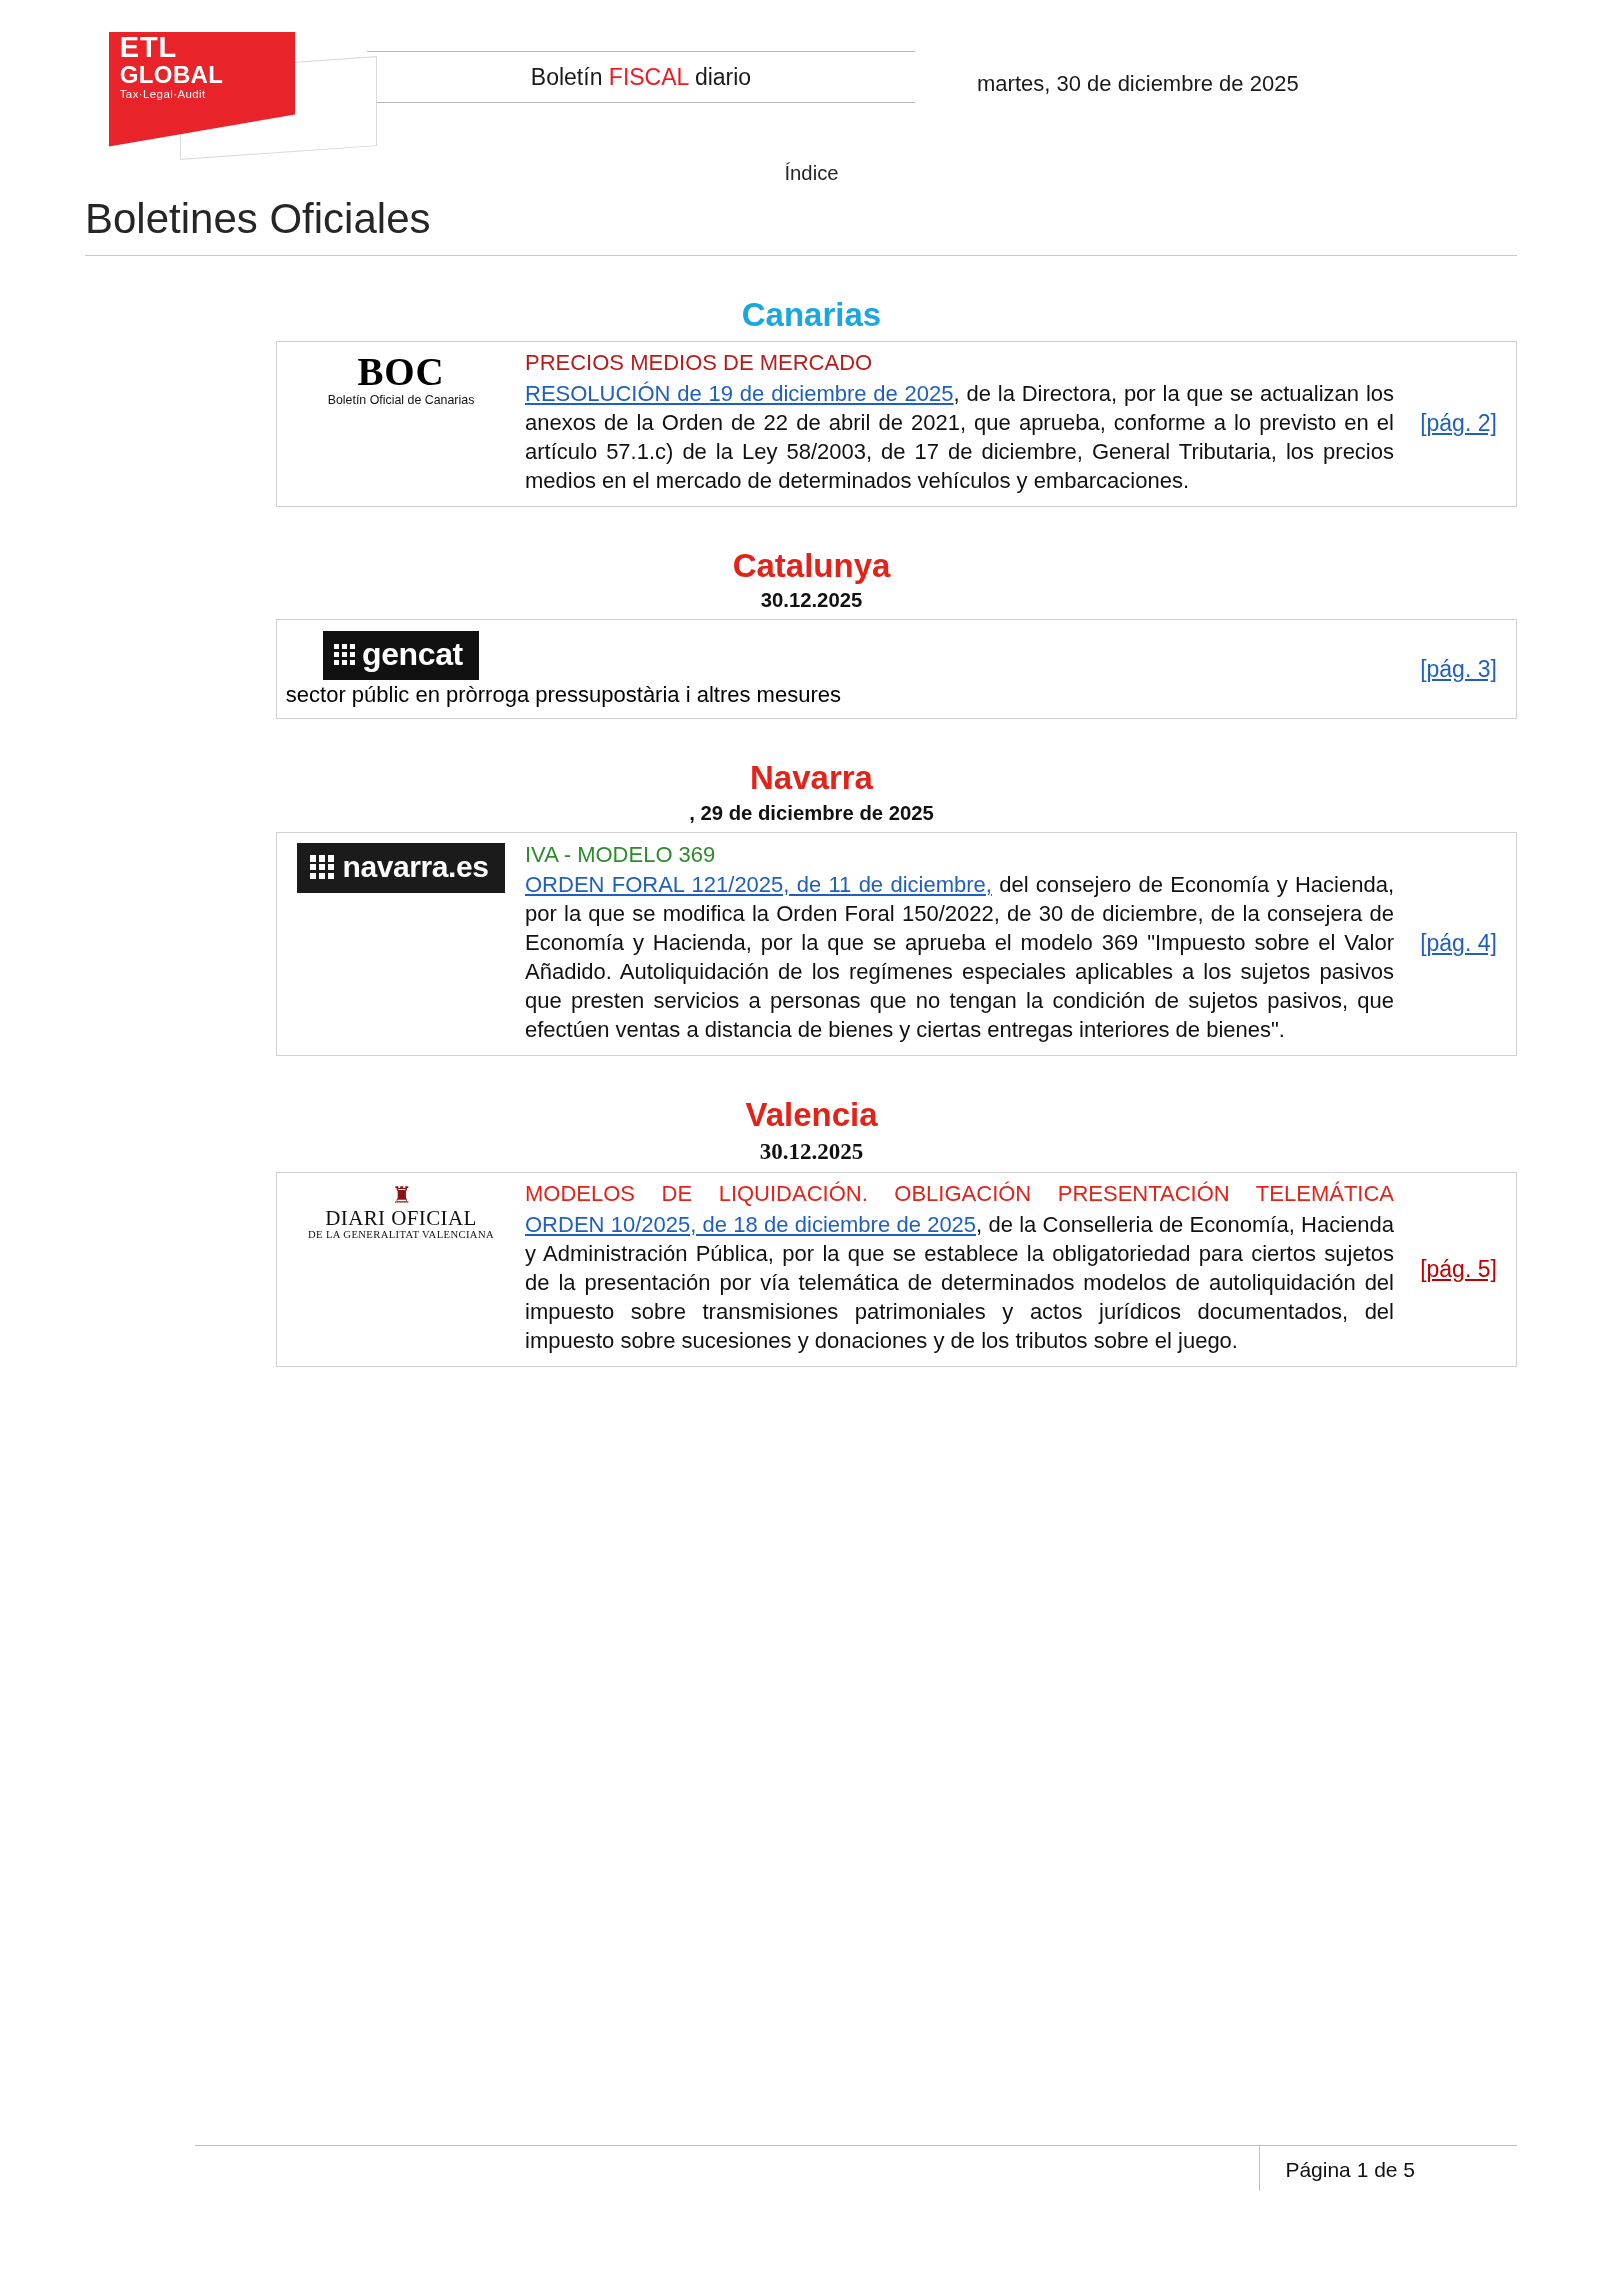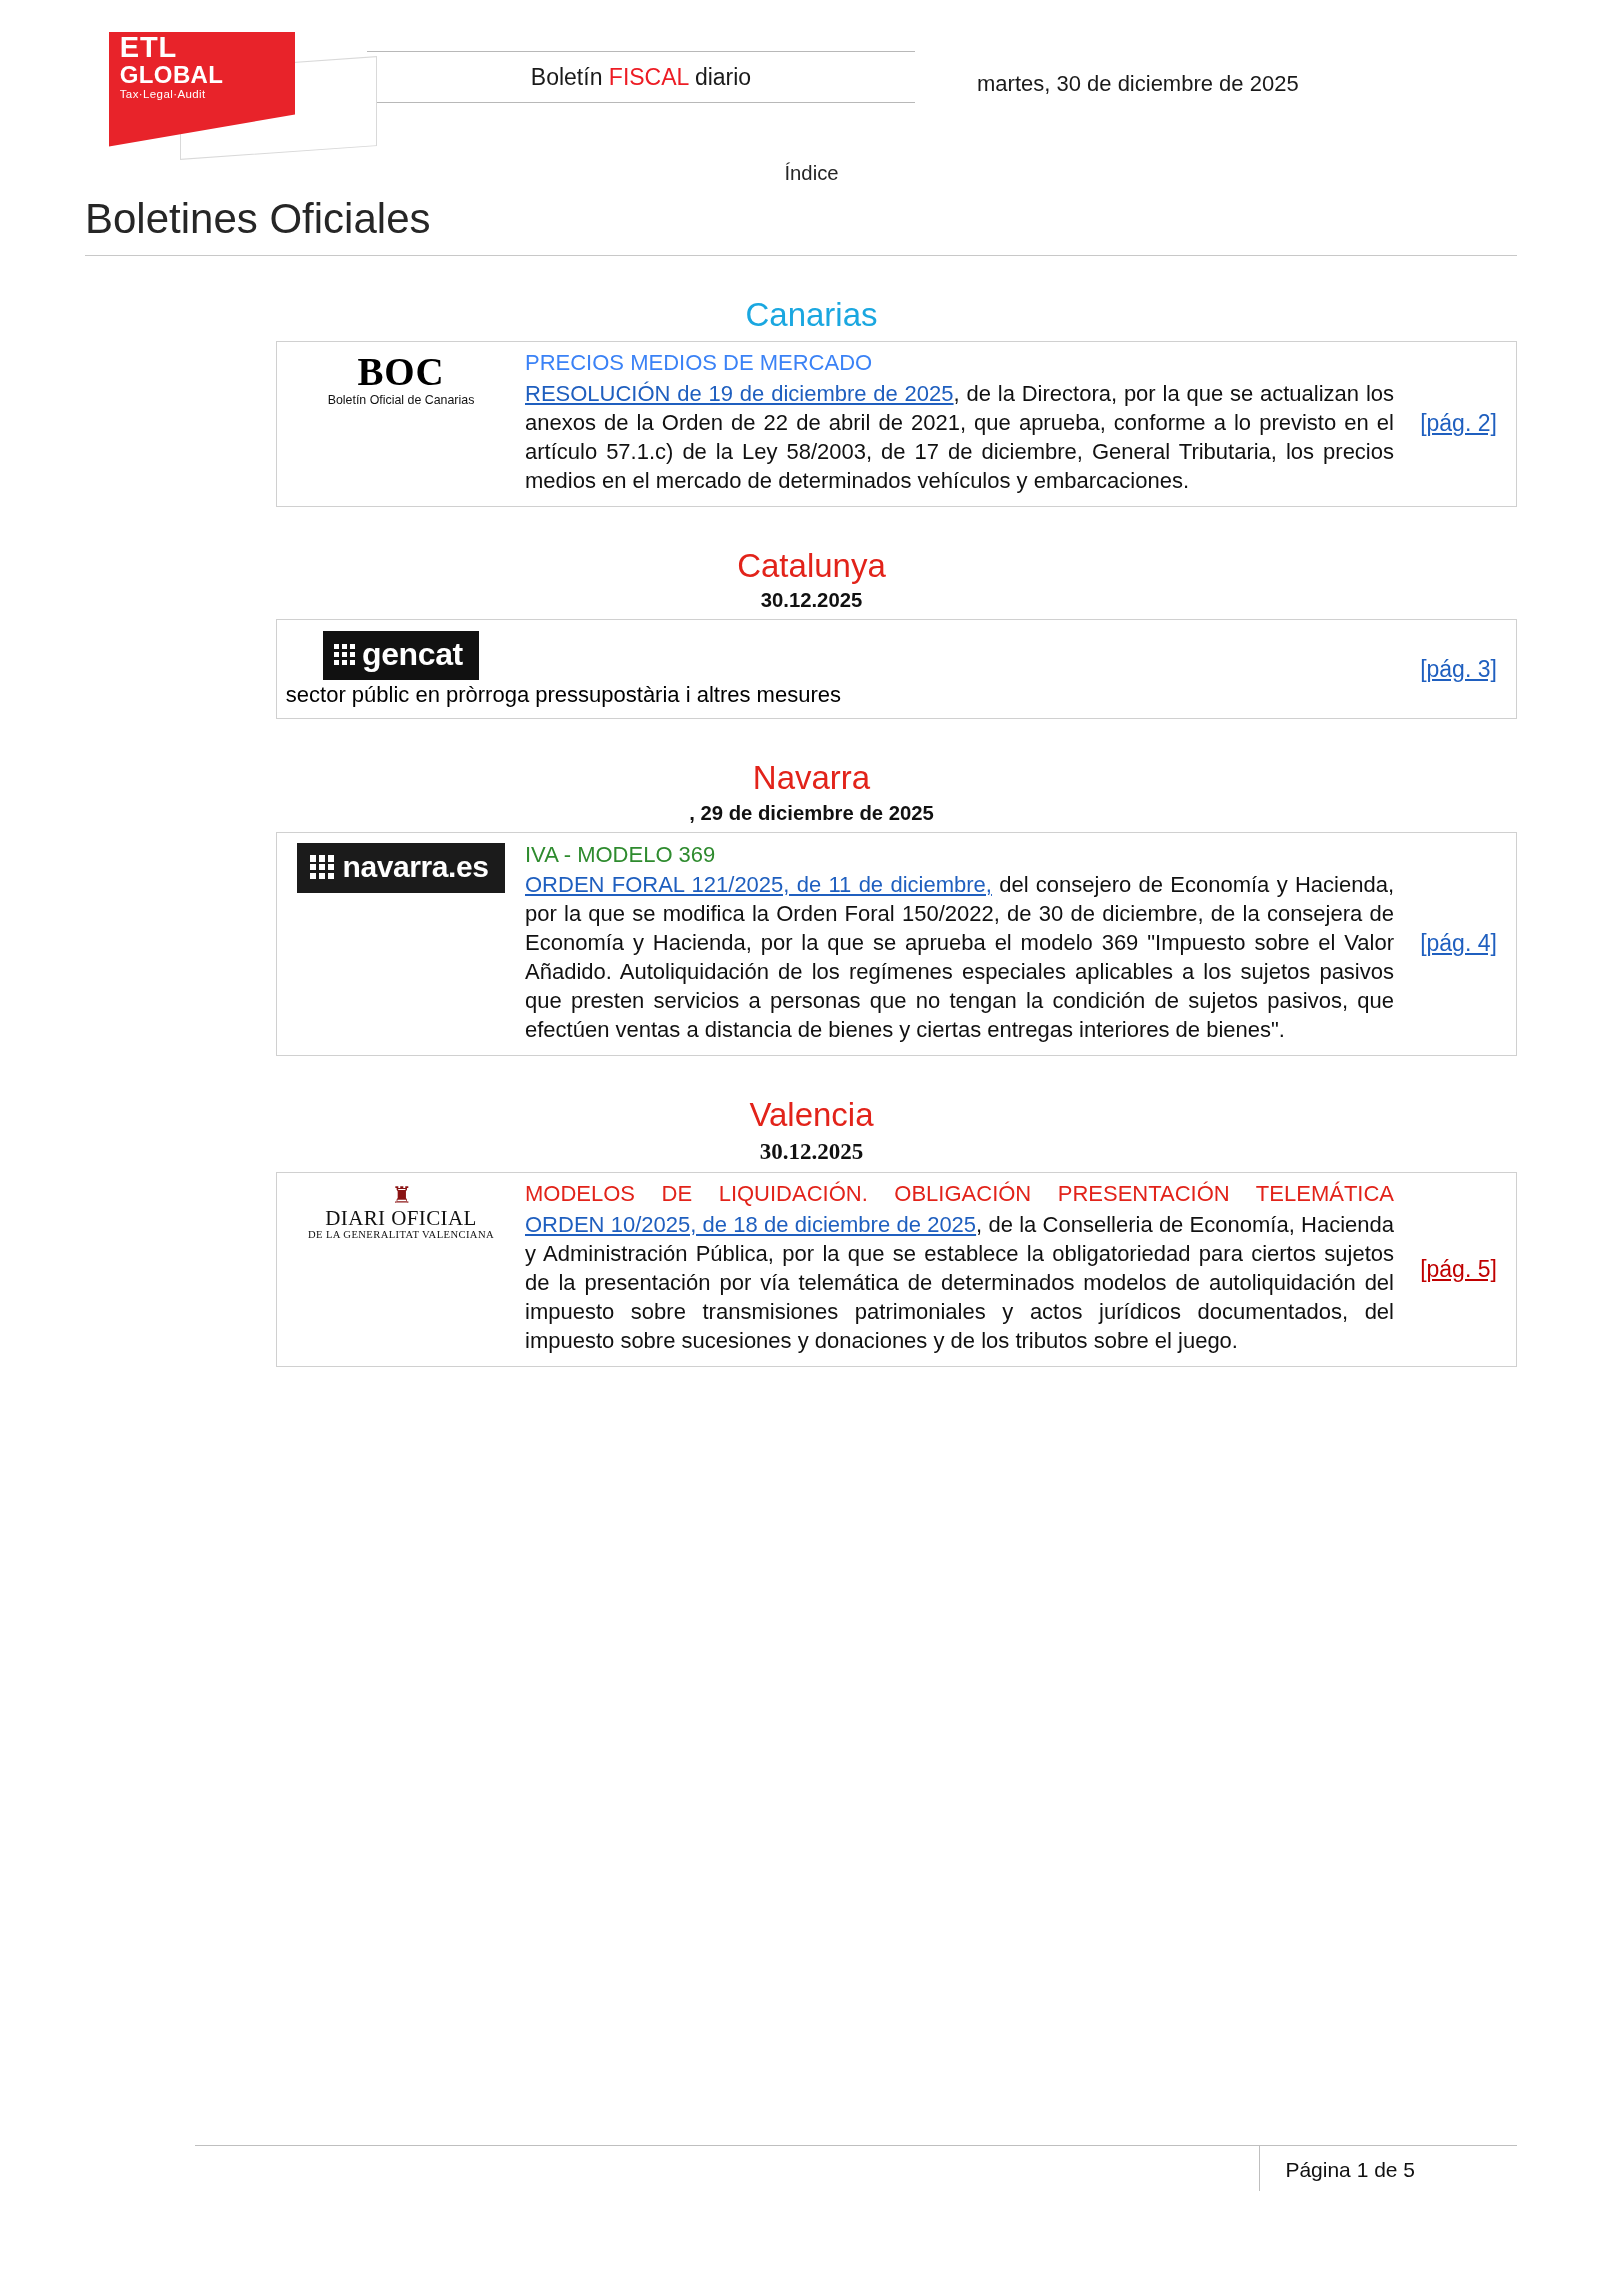--- a/index.html
+++ b/index.html
@@ -134,21 +134,21 @@
   
   .content {
     padding: 0 106px 0 106px;
   }
   .section {
     margin-top: 41px;
   }
   .section-title {
     text-align: center;
     font-size: 33px;
-    font-weight: 400;
+    font-weight: 700;
     line-height: 1.1;
   }
   .section-date {
     text-align: center;
     font-size: 20.3px;
     font-weight: 700;
     color: #111111;
     margin-top: 5.3px;
   }
   .section-date.serif {
@@ -356,21 +356,21 @@
     <div class="section">
       <div class="section-title" style="color:#1aa7e0;">Canarias</div>
       <div class="entry-table">
         <div class="entry-logo">
           <div class="boc-logo">
             <div class="boc-main">BOC</div>
             <div class="boc-sub">Boletín Oficial de Canarias</div>
           </div>
         </div>
         <div class="entry-body">
-          <div class="entry-heading" style="color:#3b82f6;">PRECIOS MEDIOS DE MERCADO</div>
+          <div class="entry-heading" style="color:#b91c1c;">PRECIOS MEDIOS DE MERCADO</div>
           <div class="entry-text"><span class="lnk lnk-blue">RESOLUCIÓN de 19 de diciembre de 2025</span><span>, de la Directora, por la que se actualizan los anexos de la Orden de 22 de abril de 2021, que aprueba, conforme a lo previsto en el artículo 57.1.c) de la Ley 58/2003, de 17 de diciembre, General Tributaria, los precios medios en el mercado de determinados vehículos y embarcaciones.</span></div>
         </div>
         <div class="entry-page">
           <span class="page-ref" style="color:#1f5fbf;">[pág. 2]</span>
         </div>
       </div>
     </div>
 
     <div class="section">
       <div class="section-title" style="color:#e2231a;">Catalunya</div>

